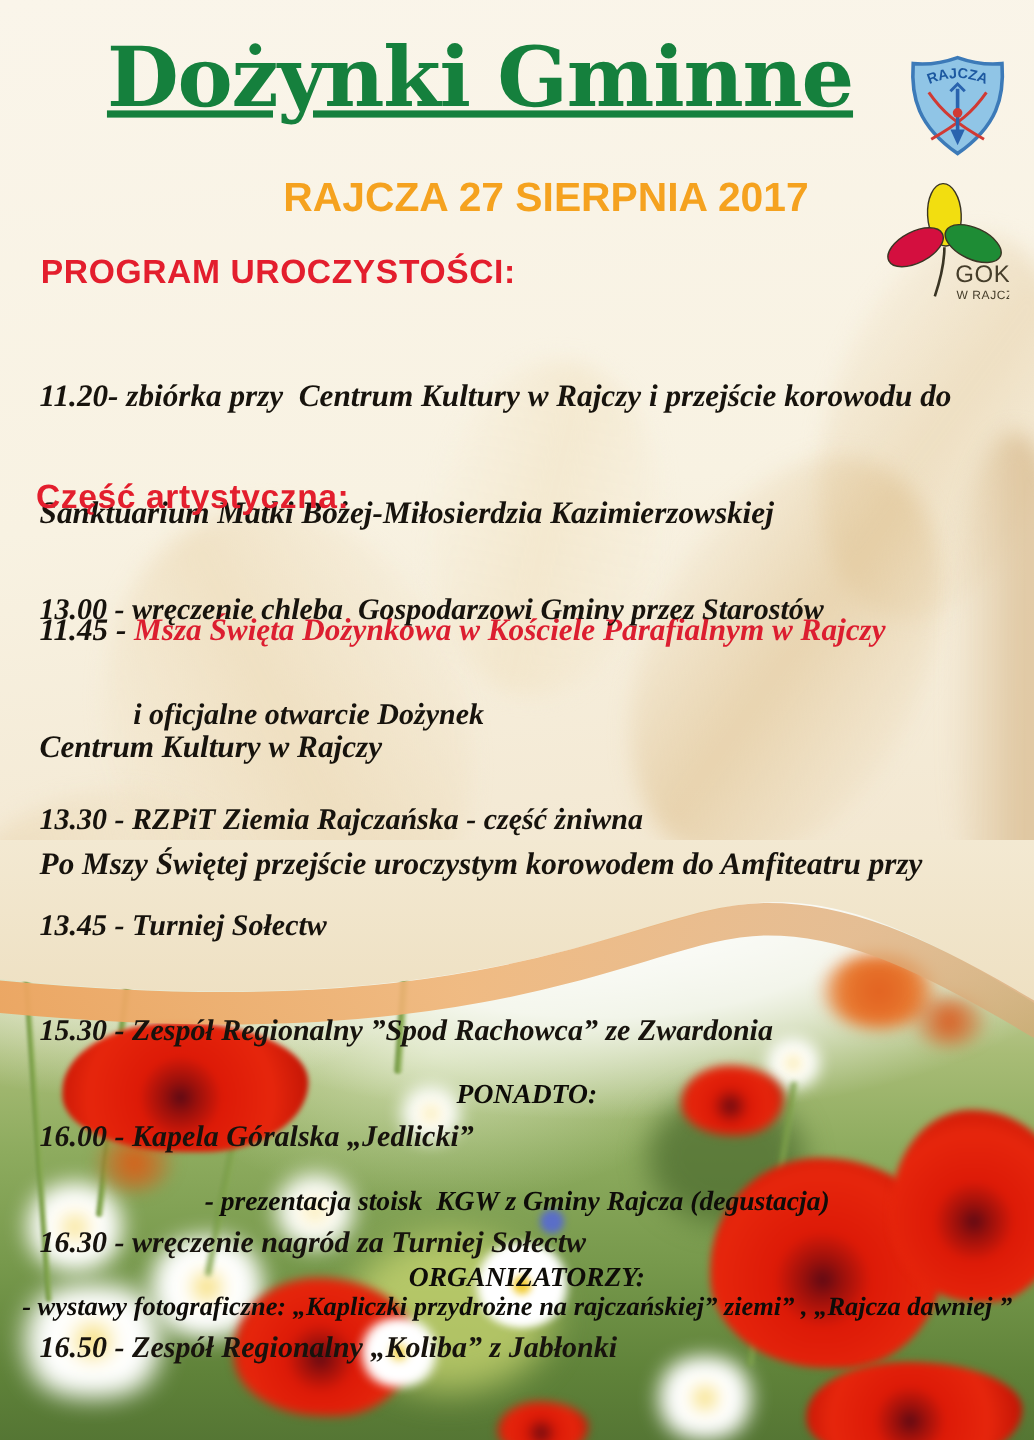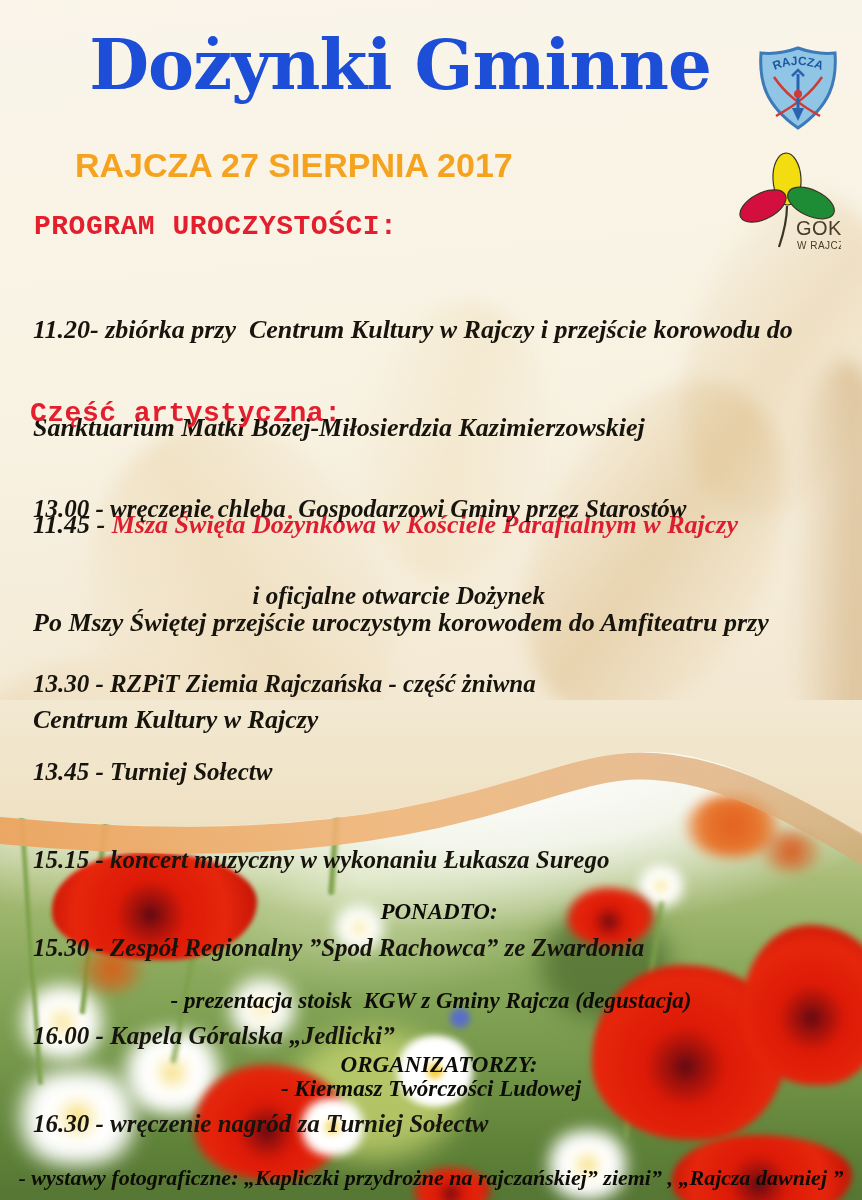--- a/index.html
+++ b/index.html
@@ -23,32 +23,32 @@
   .poppy{background:radial-gradient(circle at 48% 58%, #5f0a14 0%, #98100c 11%, #dd1a07 28%, #e6260c 62%, #c01405 90%, rgba(178,18,4,0) 99%);
     border-radius:48% 55% 45% 52% / 55% 48% 56% 45%;}
   .daisy{background:radial-gradient(circle at 50% 50%, #f2ce3a 0% 13%, #ffffff 14% 58%, rgba(255,255,255,0) 72%);border-radius:50%;}
   .stem{background:linear-gradient(90deg, rgba(90,120,50,0) 0%, #6f9440 30%, #87ab50 55%, rgba(90,120,50,0) 100%);border-radius:4px;}
   
   .swoosh{position:absolute;left:0;top:700px;z-index:2;pointer-events:none;display:block;}
   
   .txt{position:absolute;z-index:3;}
   .title{left:20px;top:30px;width:760px;text-align:center;
     font-family:"DejaVu Serif",serif;font-weight:bold;font-size:69px;line-height:1;
-    color:#1d4ed8;letter-spacing:-1px;}
-  .subtitle{left:75px;top:146px;width:760px;text-align:left;
+    color:#15803d;letter-spacing:-1px;text-decoration:underline;}
+  .subtitle{left:75px;top:146px;width:760px;text-align:center;
     font-family:"Liberation Sans",sans-serif;font-weight:bold;font-size:34px;color:#f5a21f;}
-  .red-heading{font-family:Liberation Mono, monospace;font-weight:bold;color:#e31e2d;letter-spacing:.5px;text-align:right;}
+  .red-heading{font-family:Liberation Sans, sans-serif;font-weight:bold;color:#e31e2d;letter-spacing:.5px;text-align:right;}
   .h-program{left:34px;top:211px;font-size:28px;}
   .h-artistic{left:30px;top:398px;font-size:28px;}
   .body-line{font-family:"Liberation Serif",serif;font-weight:bold;font-style:italic;
     color:#17130d;white-space:pre;}
   .program-block{left:33px;top:249px;font-size:26px;line-height:32.5px;font-style:italic;}
   .program-block .red-part{color:#dc1e30;}
   .artistic-block{left:33px;top:435px;font-size:25px;line-height:29.3px;}
-  .artistic-block .indent{padding-left:78px;text-align:center;}
+  .artistic-block .indent{padding-left:78px;}
   .center-block{left:0;width:862px;text-align:center;color:#0e0c08;}
   .extras-block{top:838px;font-size:23px;line-height:29.5px;}
   .extras-block .long{font-size:22px;text-align:center;}
   .org-block{top:996px;font-size:22px;line-height:27.5px;}
   .center-block .blk-heading{font-size:23px;margin-left:16px;}
   
   .crest{position:absolute;left:757px;top:45px;z-index:3;}
   .gokis{position:absolute;left:737px;top:150px;z-index:3;}
 </style>
 </head>
@@ -138,45 +138,43 @@
   </svg>
 
   <div class="txt title">Dożynki Gminne</div>
   <div class="txt subtitle">RAJCZA 27 SIERPNIA 2017</div>
 
   <div class="txt red-heading h-program">PROGRAM UROCZYSTOŚCI:</div>
   <div class="txt body-line program-block">
     <div>11.20- zbiórka przy  Centrum Kultury w Rajczy i przejście korowodu do</div>
     <div>Sanktuarium Matki Bożej-Miłosierdzia Kazimierzowskiej</div>
     <div><span>11.45 - </span><span class="red-part">Msza Święta Dożynkowa w Kościele Parafialnym w Rajczy</span></div>
+    <div>Centrum Kultury w Rajczy</div>
     <div>Po Mszy Świętej przejście uroczystym korowodem do Amfiteatru przy</div>
-    <div>Centrum Kultury w Rajczy</div>
   </div>
 
   <div class="txt red-heading h-artistic">Część artystyczna:</div>
   <div class="txt body-line artistic-block">
     <div>13.00 - wręczenie chleba  Gospodarzowi Gminy przez Starostów</div>
     <div class="indent">i oficjalne otwarcie Dożynek</div>
     <div>13.30 - RZPiT Ziemia Rajczańska - część żniwna</div>
     <div>13.45 - Turniej Sołectw</div>
-    <div>15.15 - koncert muzyczny w wykonaniu Łukasza Surego</div>
     <div>15.30 - Zespół Regionalny ”Spod Rachowca” ze Zwardonia</div>
     <div>16.00 - Kapela Góralska „Jedlicki”</div>
     <div>16.30 - wręczenie nagród za Turniej Sołectw</div>
     <div>16.50 - Zespół Regionalny „Koliba” z Jabłonki</div>
     
     
     
     
   </div>
 
   <div class="txt body-line center-block extras-block">
     <div class="blk-heading">PONADTO:</div>
     <div>- prezentacja stoisk  KGW z Gminy Rajcza (degustacja)</div>
-    <div>- Kiermasz Twórczości Ludowej</div>
     <div class="long">- wystawy fotograficzne: „Kapliczki przydrożne na rajczańskiej” ziemi” , „Rajcza dawniej ”</div>
     
   </div>
 
   <div class="txt body-line center-block org-block">
     <div class="blk-heading">ORGANIZATORZY:</div>
     
     
   </div>
 

